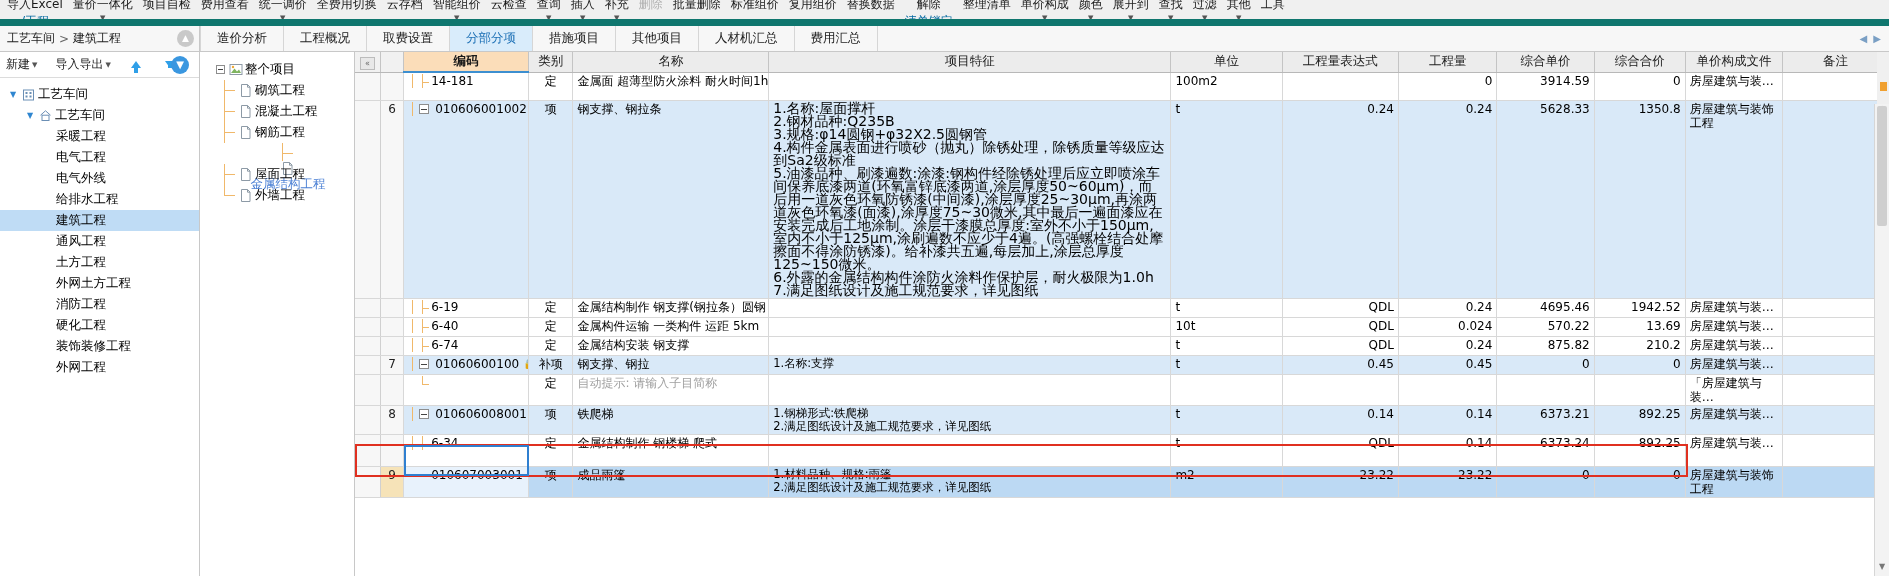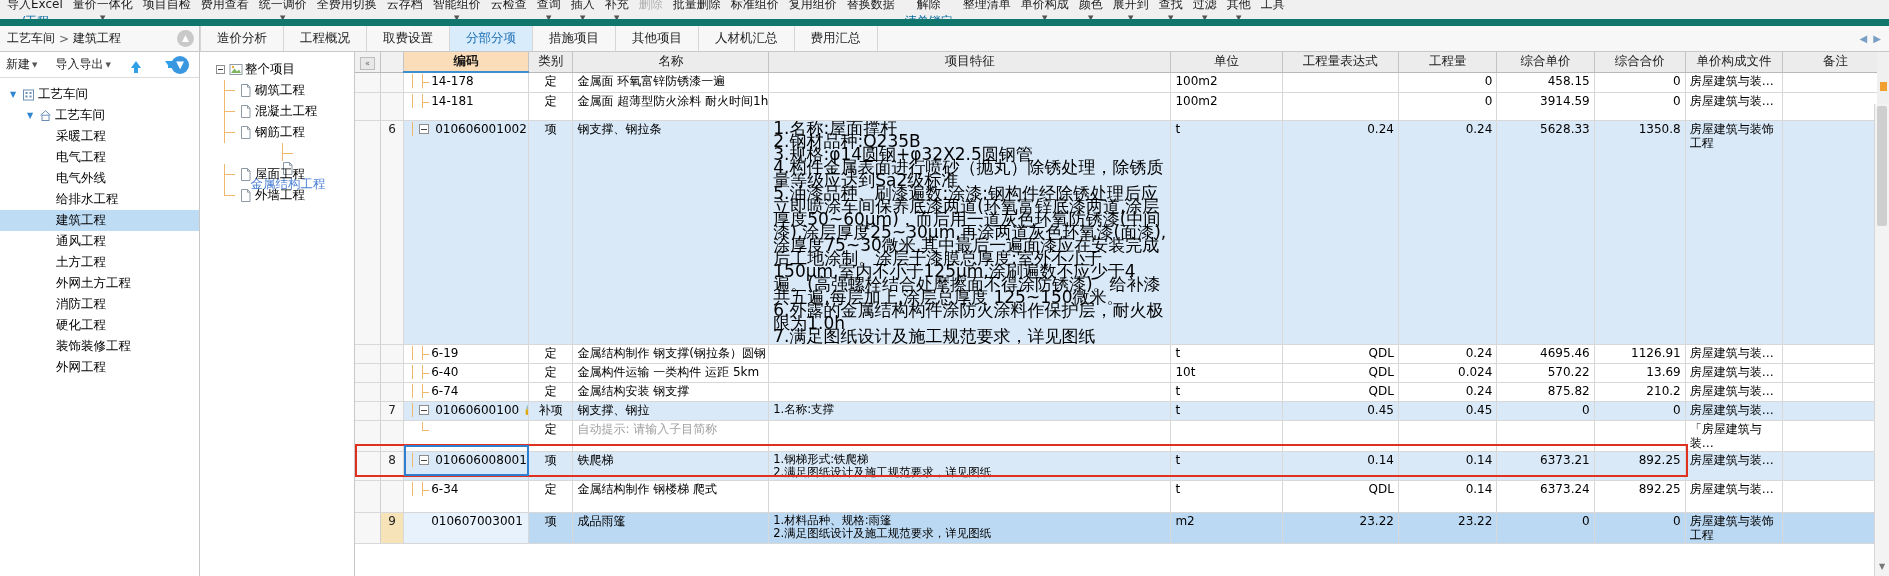--- a/index.html
+++ b/index.html
@@ -601,41 +601,20 @@
                 <th style="width: 105px;">单位</th>
                 <th style="width: 110px;">工程量表达式</th>
                 <th style="width: 93px;">工程量</th>
                 <th style="width: 92px;">综合单价</th>
                 <th style="width: 86px;">综合合价</th>
                 <th style="width: 92px;">单价构成文件</th>
                 <th style="width: 100px;">备注</th>
               </tr>
           </thead>
           <tbody id="bodyrows">
-              <tr class="r-white" style="height: 20px;">
-                <td style="background: rgb(247, 247, 247); border-right: 1px solid rgb(208, 208, 208);"></td>
-                <td class="c-num" style="background: rgb(247, 247, 247);"></td>
-                <td style="white-space: nowrap;">
-                  <div class="codecell">
-                    <span class="cl v"></span>
-                    <span class="cl t"></span>
-                    <span class="codetxt">14-178</span>
-                  </div>
-                </td>
-                <td class="c-center">定</td>
-                <td class="c-name">金属面 环氧富锌防锈漆一遍</td>
-                <td class="c-feat" style="white-space: pre-line; font-size: 11.5px; line-height: 13px;"></td>
-                <td>100m2</td>
-                <td class="c-right"></td>
-                <td class="c-right">0</td>
-                <td class="c-right">458.15</td>
-                <td class="c-right">0</td>
-                <td class="c-unitfile" style="white-space: normal;">房屋建筑与装…</td>
-                <td></td>
-              </tr>
               <tr class="r-white" style="height: 28px;">
                 <td style="background: rgb(247, 247, 247); border-right: 1px solid rgb(208, 208, 208);"></td>
                 <td class="c-num" style="background: rgb(247, 247, 247);"></td>
                 <td style="white-space: nowrap;">
                   <div class="codecell">
                     <span class="cl v"></span>
                     <span class="cl t"></span>
                     <span class="codetxt">14-181</span>
                   </div>
                 </td>
@@ -656,21 +635,21 @@
                 <td style="white-space: nowrap;">
                   <div class="codecell">
                     <span class="cl v"></span>
                     <span class="expander"></span>
                     <span class="codetxt">010606001002</span>
                     <span class="lockicon">🔒</span>
                   </div>
                 </td>
                 <td class="c-center">项</td>
                 <td class="c-name">钢支撑、钢拉条</td>
-                <td class="c-feat" style="white-space: pre-line; font-size: 17px; line-height: 13px;">1.名称:屋面撑杆
+                <td class="c-feat" style="white-space: pre-line; font-size: 14px; line-height: 13px;">1.名称:屋面撑杆
 2.钢材品种:Q235B
 3.规格:φ14圆钢+φ32X2.5圆钢管
 4.构件金属表面进行喷砂（抛丸）除锈处理，除锈质量等级应达到Sa2级标准
 5.油漆品种、刷漆遍数:涂漆:钢构件经除锈处理后应立即喷涂车间保养底漆两道(环氧富锌底漆两道,涂层厚度50~60μm)，而后用一道灰色环氧防锈漆(中间漆),涂层厚度25~30μm,再涂两道灰色环氧漆(面漆),涂厚度75~30微米,其中最后一遍面漆应在安装完成后工地涂制。涂层干漆膜总厚度:室外不小于150μm,室内不小于125μm,涂刷遍数不应少于4遍。(高强螺栓结合处摩擦面不得涂防锈漆)。给补漆共五遍,每层加上,涂层总厚度 125~150微米。
 6.外露的金属结构构件涂防火涂料作保护层，耐火极限为1.0h
 7.满足图纸设计及施工规范要求，详见图纸</td>
                 <td>t</td>
                 <td class="c-right">0.24</td>
                 <td class="c-right">0.24</td>
                 <td class="c-right">5628.33</td>
@@ -688,21 +667,21 @@
                     <span class="codetxt">6-19</span>
                   </div>
                 </td>
                 <td class="c-center">定</td>
                 <td class="c-name">金属结构制作 钢支撑(钢拉条）圆钢</td>
                 <td class="c-feat" style="white-space: pre-line; font-size: 11.5px; line-height: 13px;"></td>
                 <td>t</td>
                 <td class="c-right">QDL</td>
                 <td class="c-right">0.24</td>
                 <td class="c-right">4695.46</td>
-                <td class="c-right">1126.91</td>
+                <td class="c-right">1942.52</td>
                 <td class="c-unitfile" style="white-space: normal;">房屋建筑与装…</td>
                 <td></td>
               </tr>
               <tr class="r-white" style="height: 19px;">
                 <td style="background: rgb(247, 247, 247); border-right: 1px solid rgb(208, 208, 208);"></td>
                 <td class="c-num" style="background: rgb(247, 247, 247);"></td>
                 <td style="white-space: nowrap;">
                   <div class="codecell">
                     <span class="cl v"></span>
                     <span class="cl t"></span>

